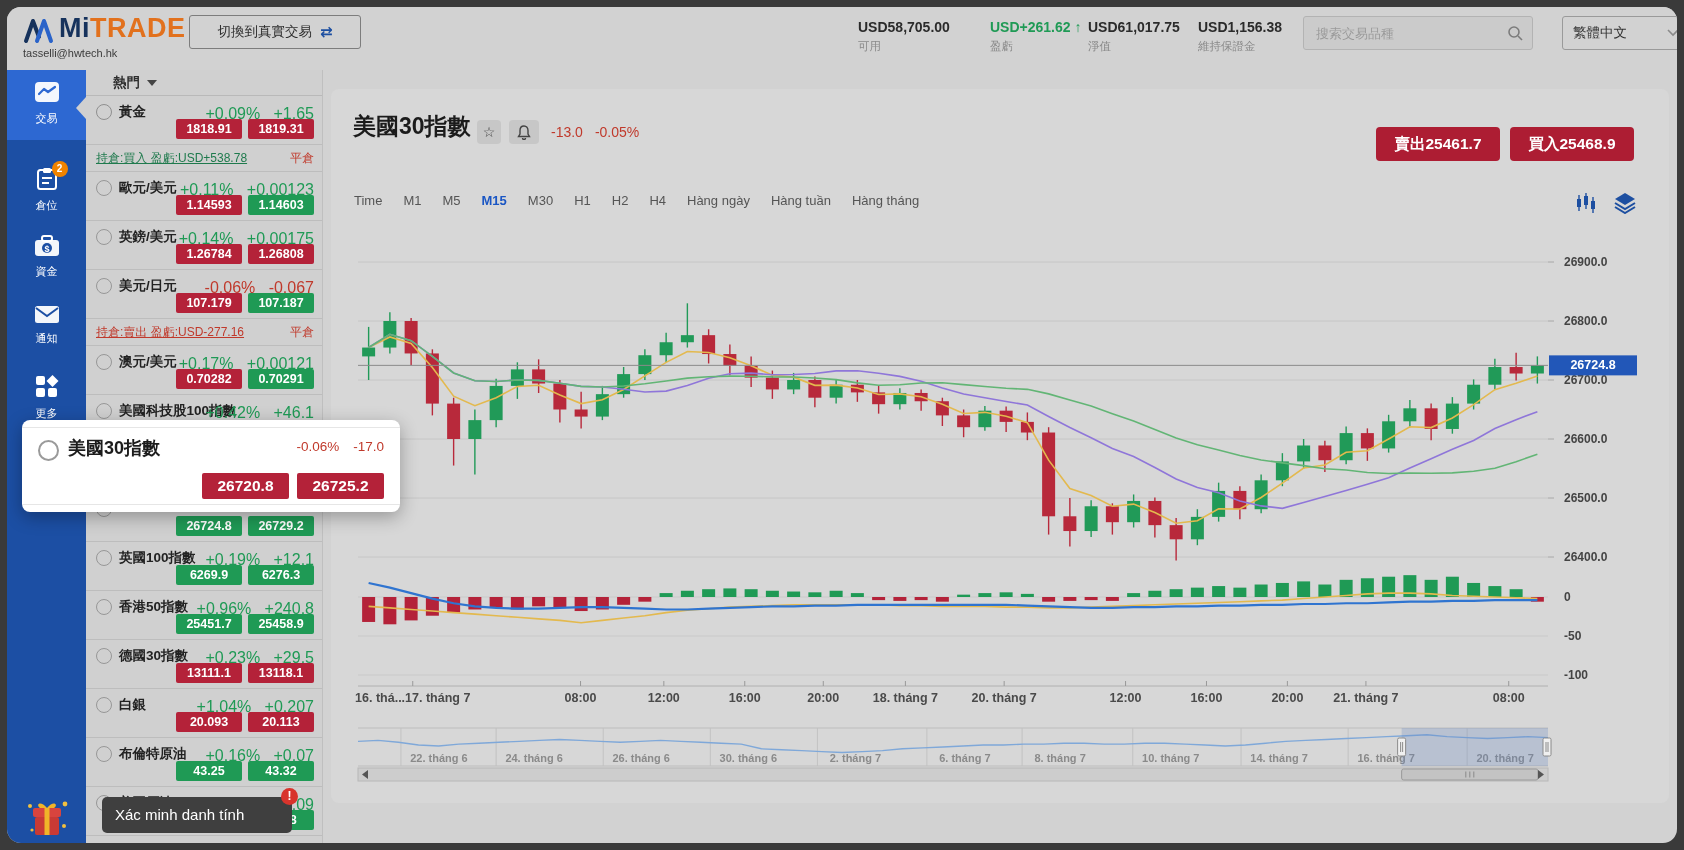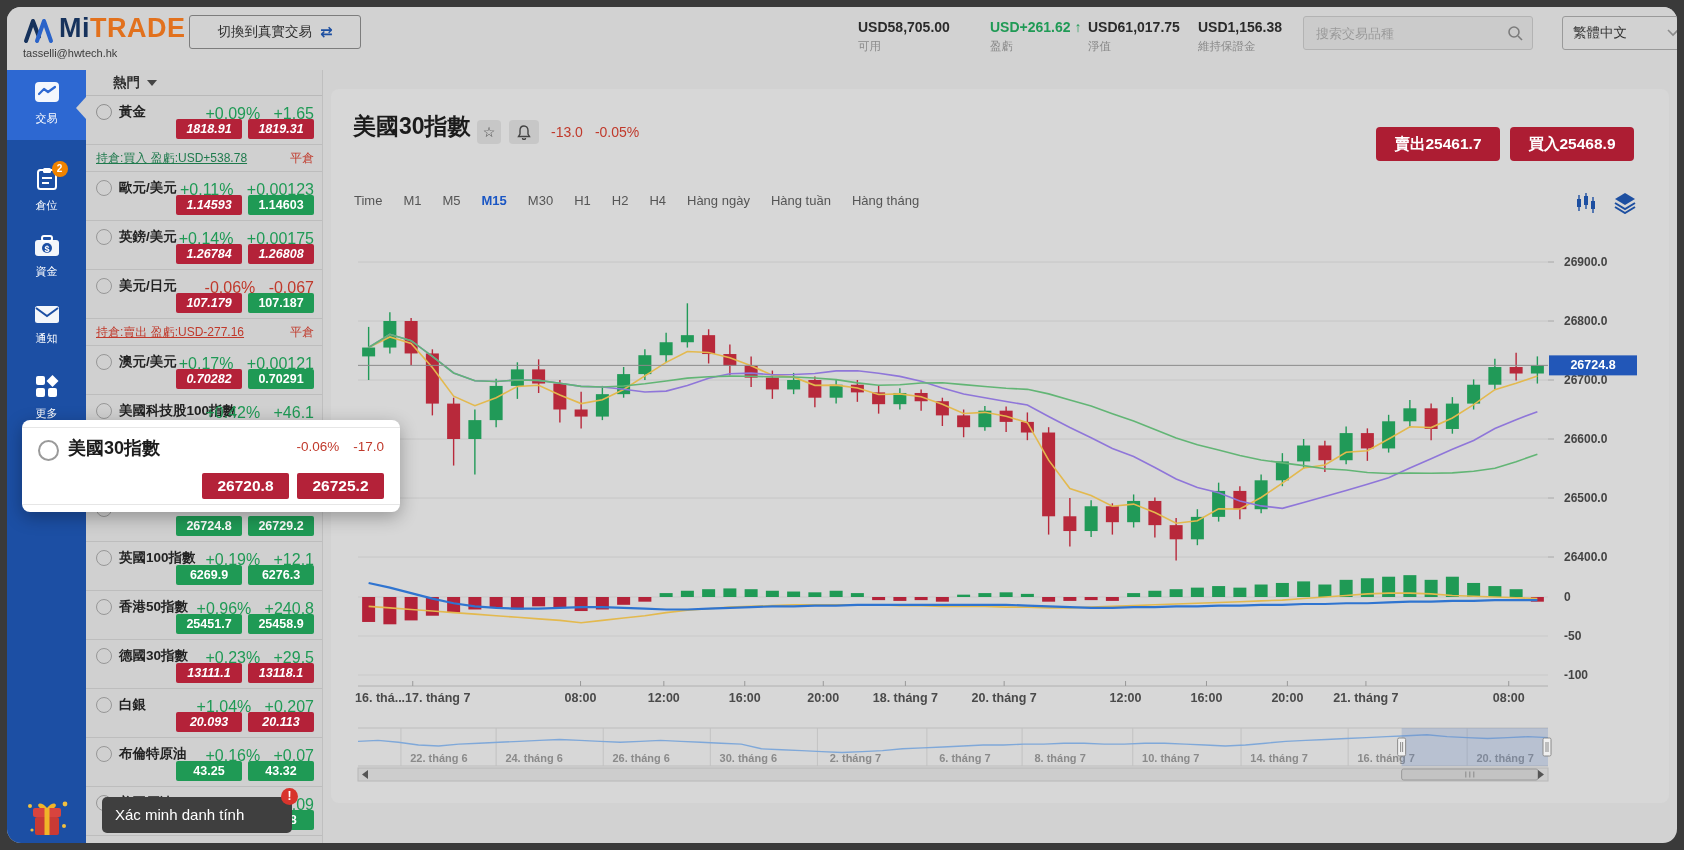--- a/index.html
+++ b/index.html
@@ -51,21 +51,21 @@
   .wl-row.inst{height:48px;}
   .wl-row.pos{height:26px;}
   .radio{position:absolute;left:10px;top:8px;width:14px;height:14px;border:1.5px solid #979797;
     border-radius:50%;background:transparent;}
   .wl-name{position:absolute;left:33px;top:7px;font-size:13.5px;font-weight:bold;color:#222;white-space:nowrap;}
   .wl-chg{position:absolute;right:8px;top:9px;font-size:16px;white-space:nowrap;}
   .up{color:#1f9a55;} .down{color:#c0392b;}
   .wl-badges{position:absolute;right:8px;bottom:5px;display:flex;gap:6px;}
   .badge{width:66px;height:20px;border-radius:2px;color:#fff;font-size:12.5px;font-weight:bold;
     text-align:center;line-height:20px;}
-  .badge.red{background:#b42239;font-style:italic;} .badge.green{background:#1f9a55;}
+  .badge.red{background:#b42239;} .badge.green{background:#1f9a55;}
   .pos-text{position:absolute;left:10px;top:5px;font-size:12px;text-decoration:underline;white-space:nowrap;}
   .pos-text.up{color:#1f7a4d;} .pos-text.down{color:#c0392b;}
   .pos-close{position:absolute;right:8px;top:5px;font-size:12px;color:#c0392b;}
   
   .chart-panel{position:absolute;left:324px;top:82px;width:1338px;height:714px;background:#d7d7d7;
     border-radius:8px;z-index:1;}
   .chart-title{position:absolute;left:346px;top:104px;font-size:23px;font-weight:bold;color:#1b1b1b;z-index:6;}
   .icon-btn{position:absolute;top:113px;height:24px;background:#c7c7c7;border-radius:4px;z-index:6;
     display:flex;align-items:center;justify-content:center;cursor:pointer;color:#444;}
   .star-btn{left:470px;width:24px;font-size:14px;}

